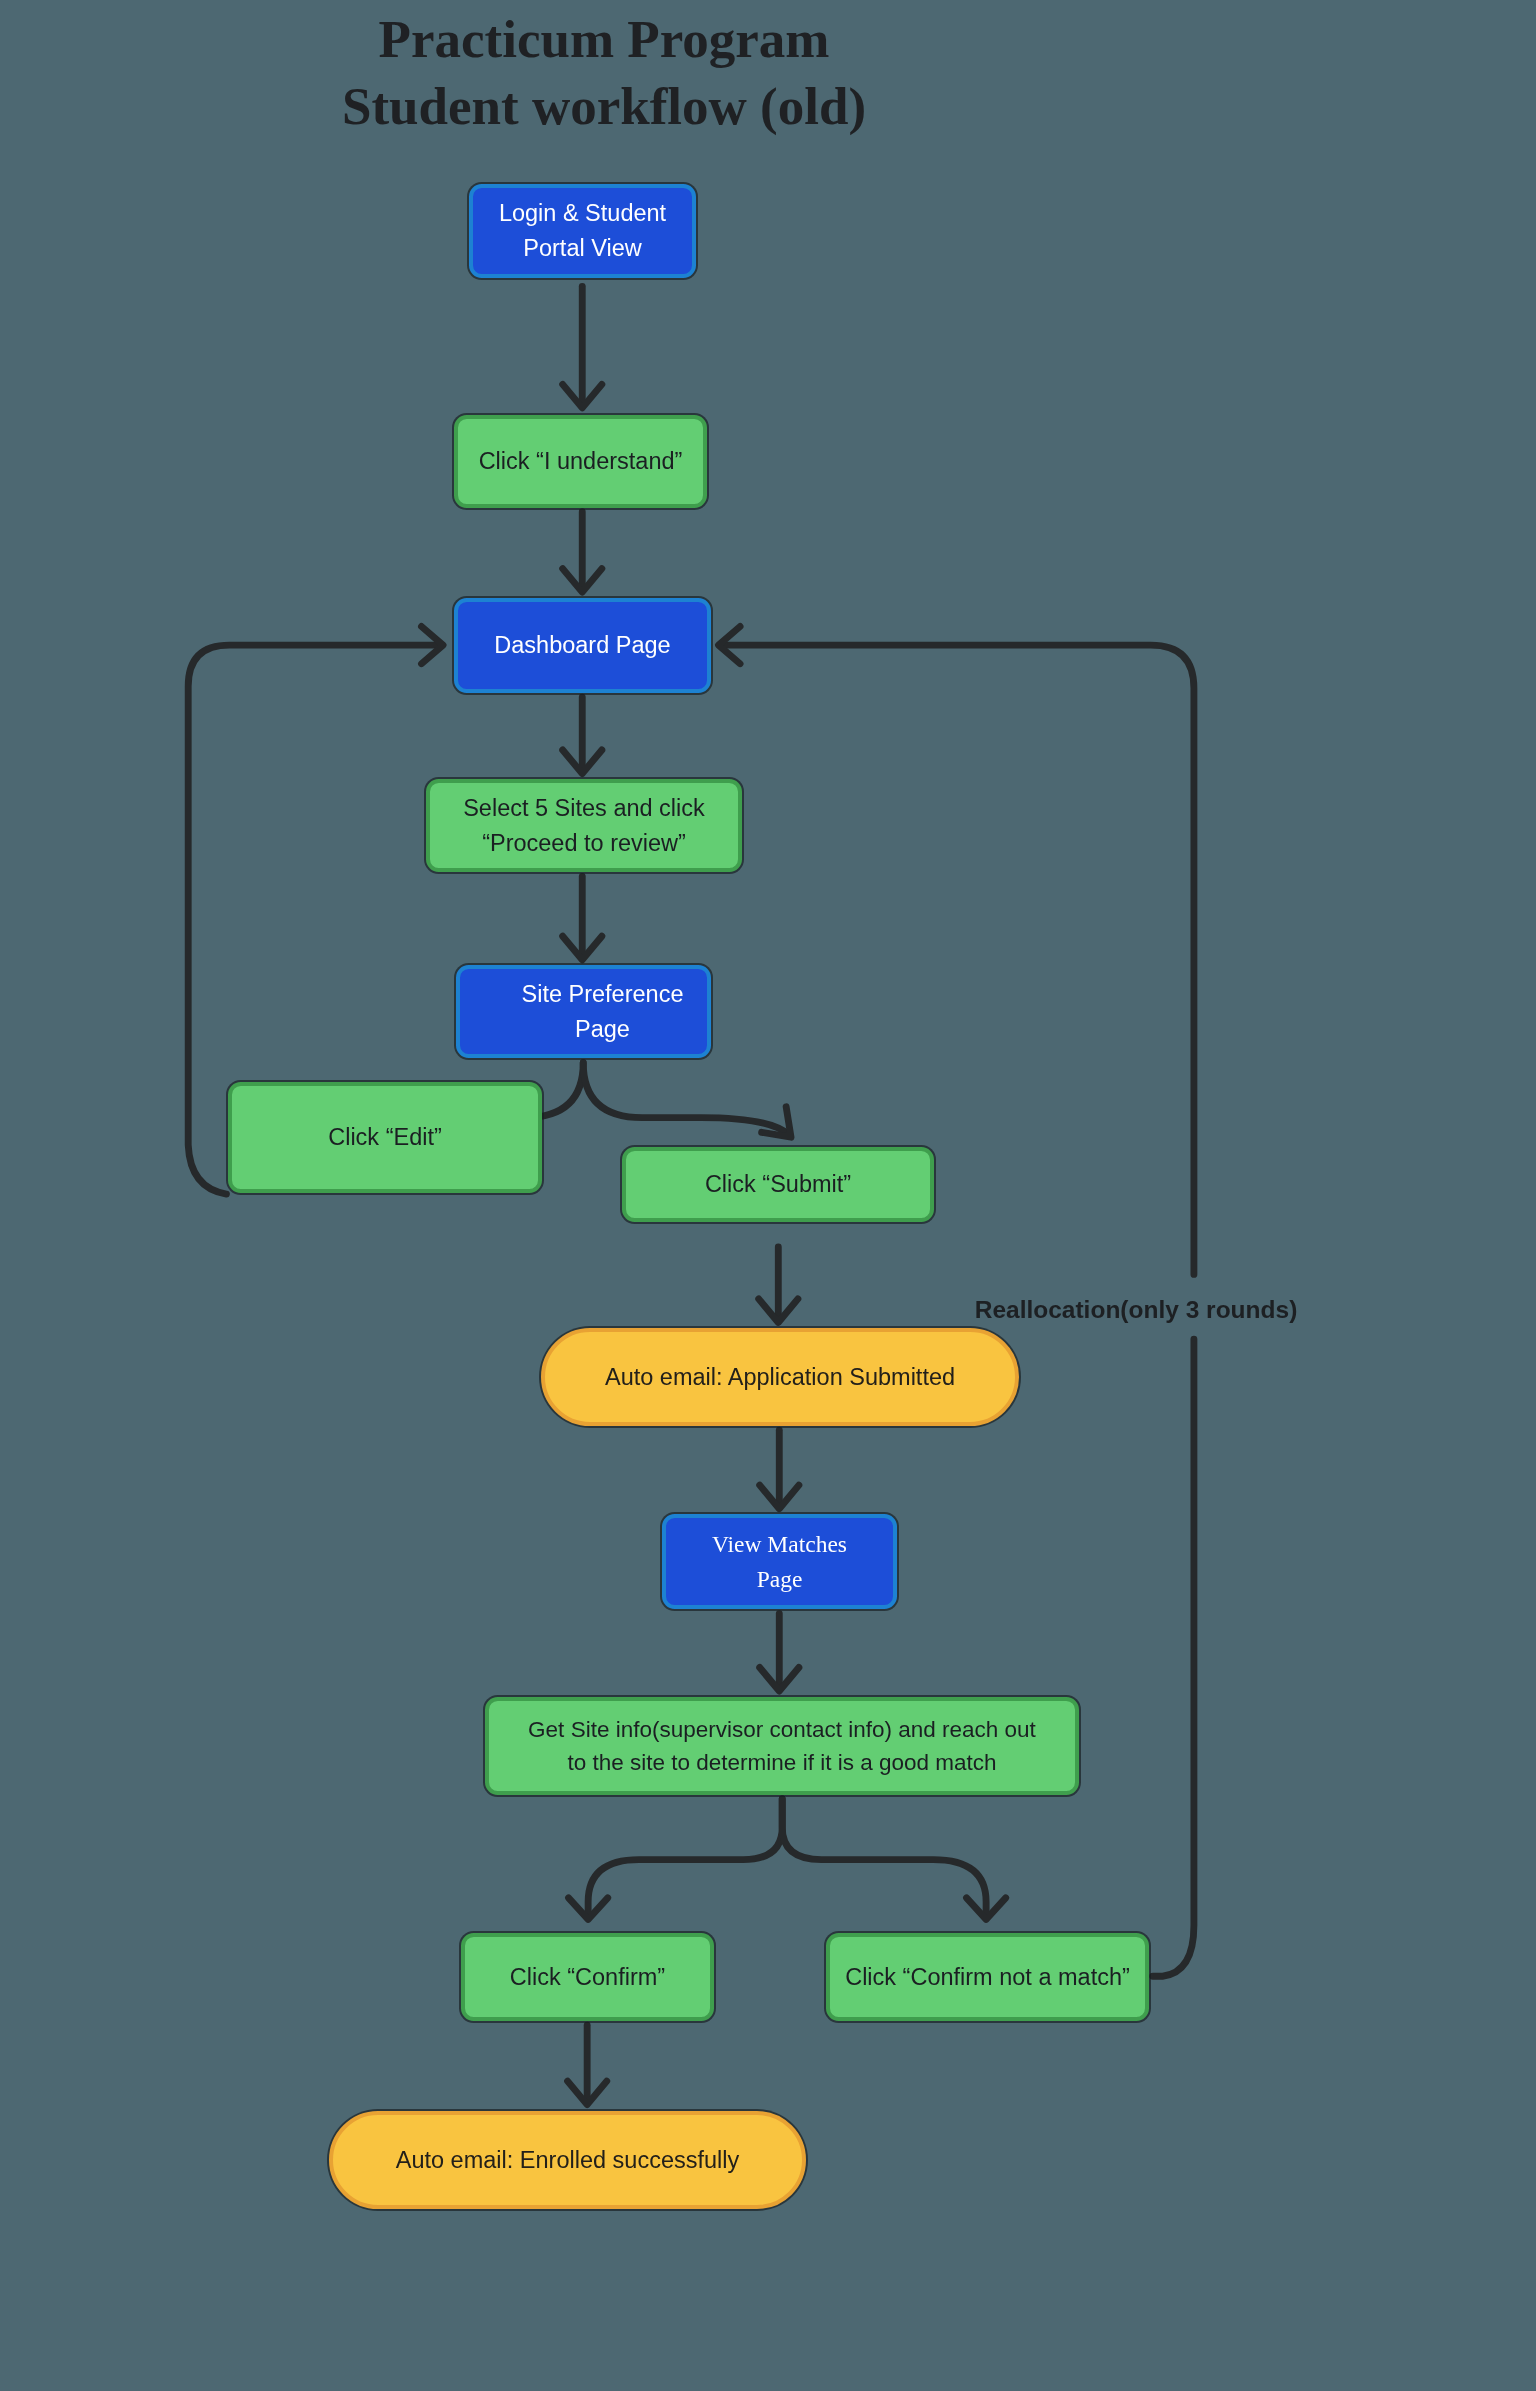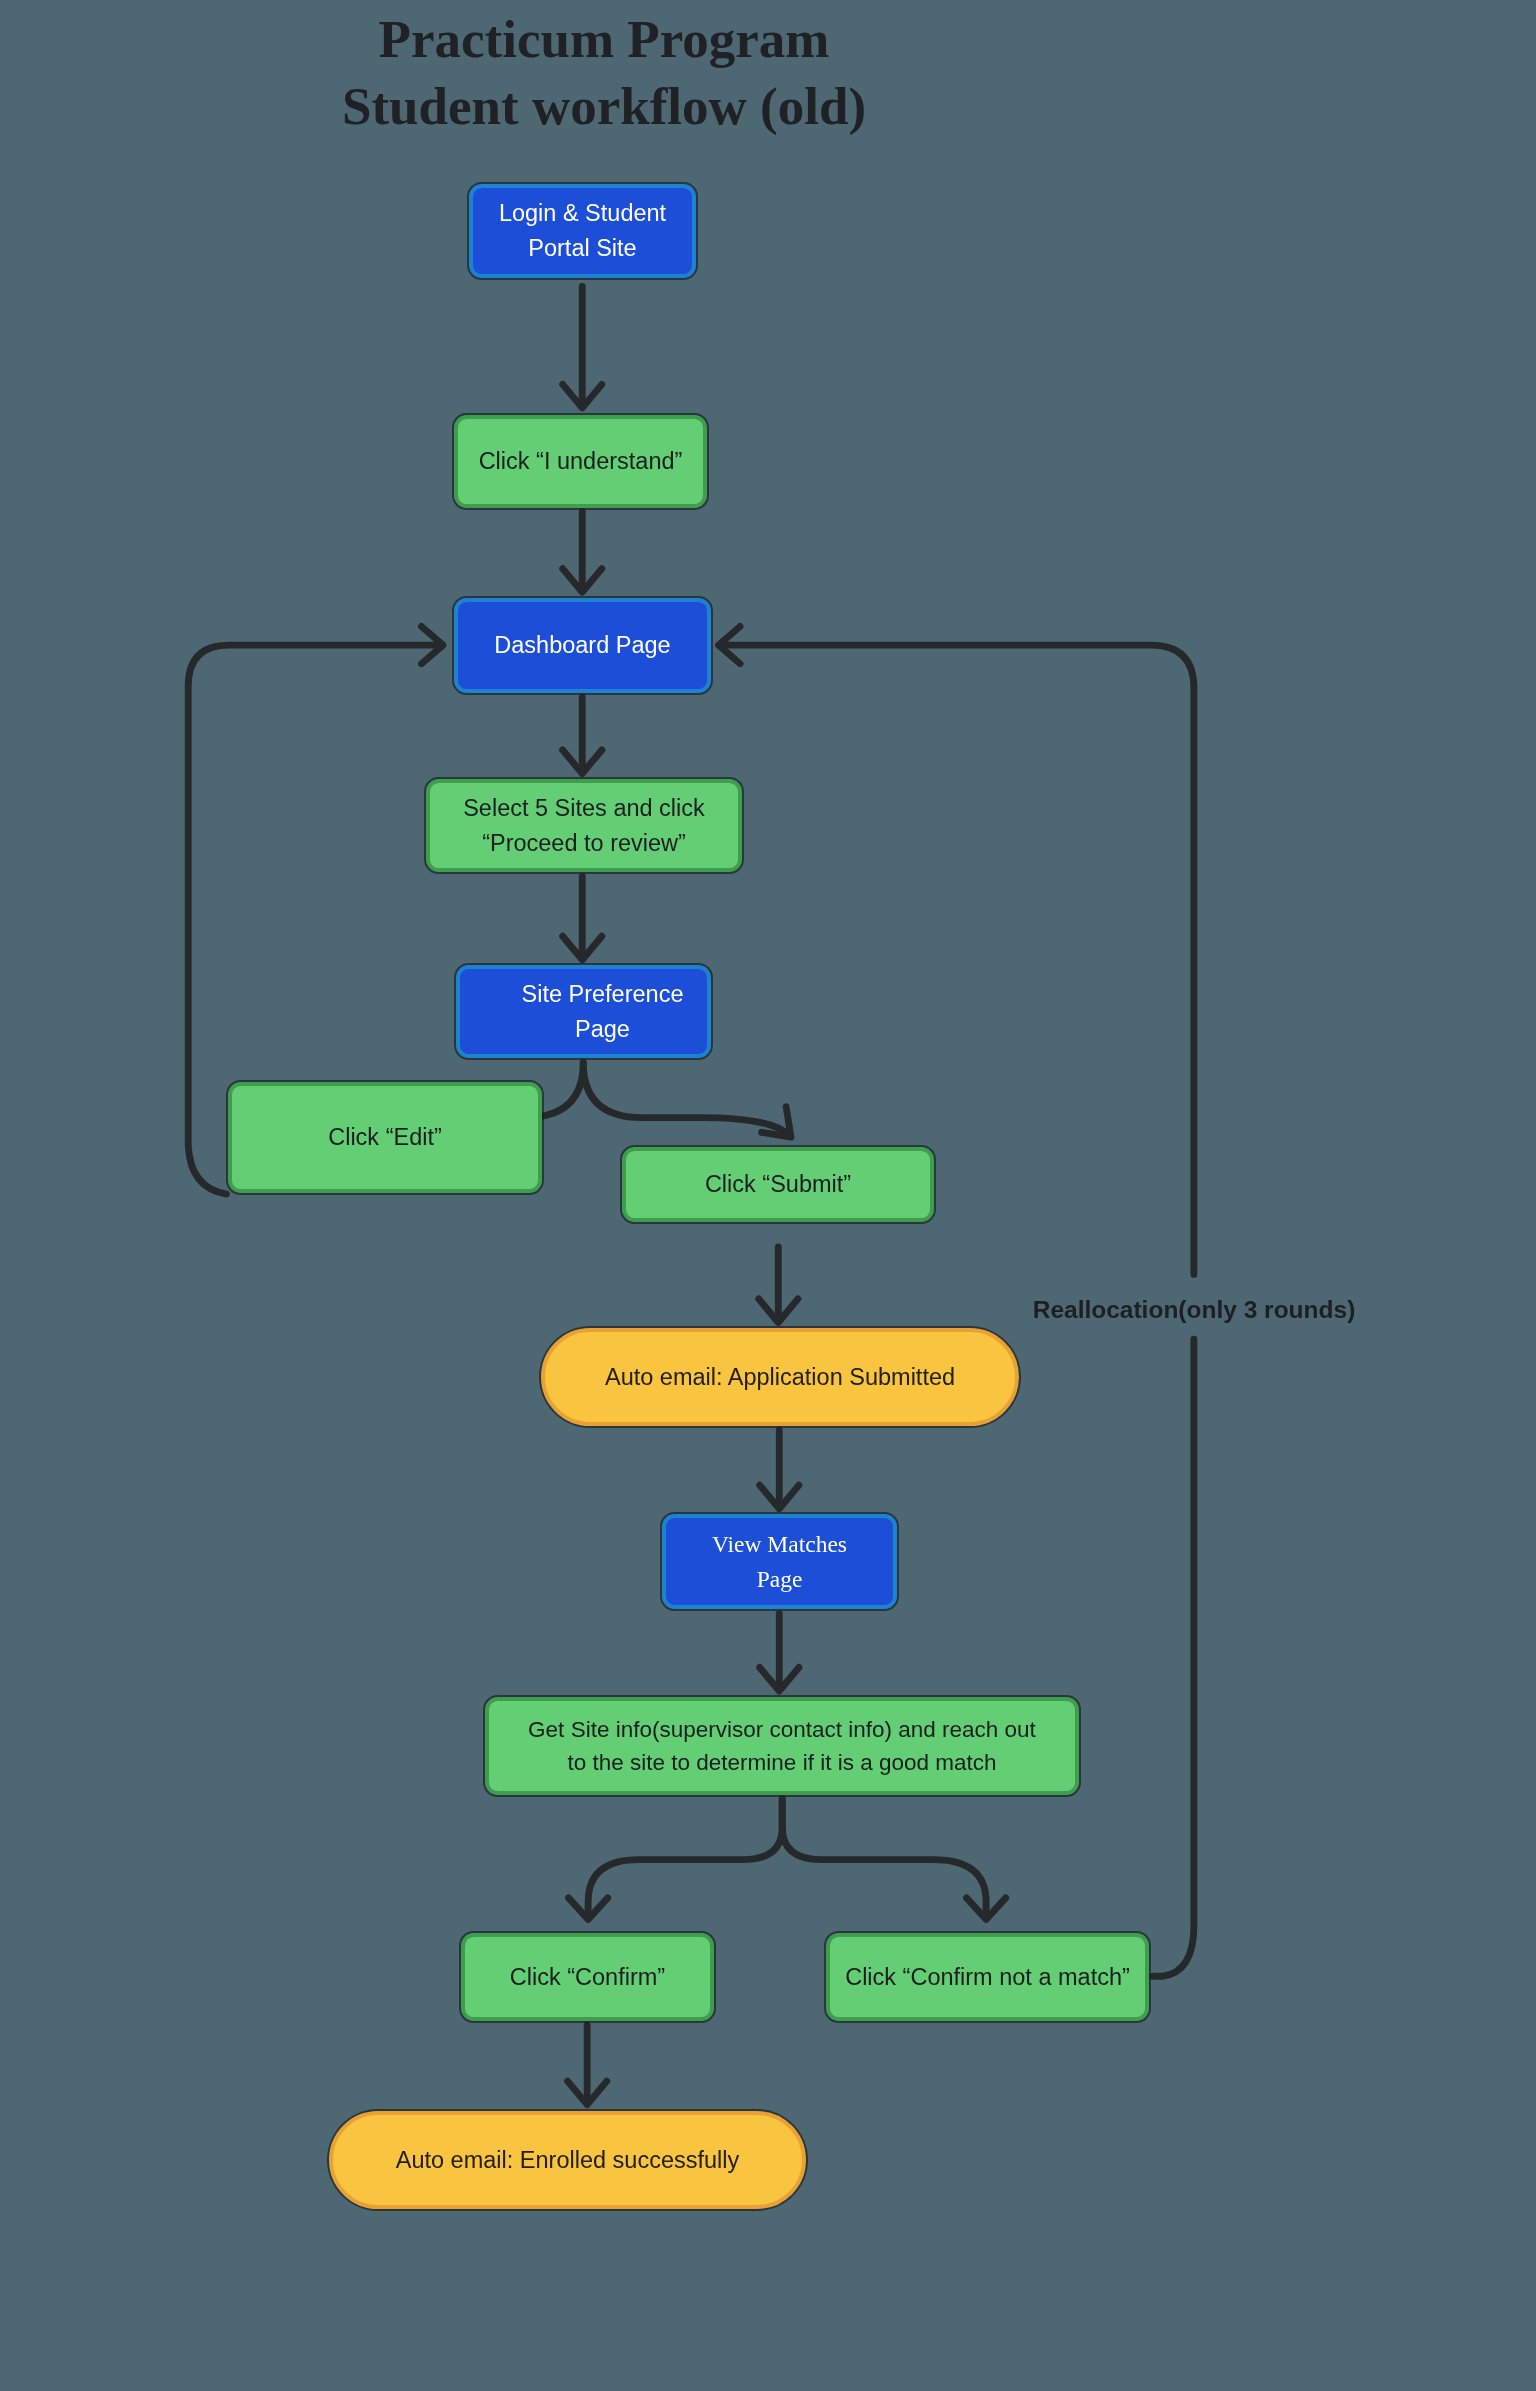--- a/index.html
+++ b/index.html
@@ -107,21 +107,21 @@
     </g>
   </svg>
 
   <div class="title">
     <div>Practicum Program</div>
     <div>Student workflow (old)</div>
   </div>
 
   <div class="node blue" style="left:469px;top:184px;width:227px;height:94px;">
     <span>Login &amp; Student</span>
-    <span>Portal Site</span>
+    <span>Portal View</span>
   </div>
 
   <div class="node green" style="left:454px;top:415px;width:253px;height:93px;">
     <span>Click “I understand”</span>
   </div>
 
   <div class="node blue" style="left:454px;top:598px;width:257px;height:95px;">
     <span>Dashboard Page</span>
   </div>
 
@@ -161,16 +161,16 @@
   </div>
 
   <div class="node green" style="left:826px;top:1933px;width:323px;height:88px;">
     <span>Click “Confirm not a match”</span>
   </div>
 
   <div class="node orange" style="left:329px;top:2111px;width:477px;height:98px;">
     <span>Auto email: Enrolled successfully</span>
   </div>
 
-  <div class="edge-label" style="left:1194px;top:1310px;text-align:center;">Reallocation(only 3 rounds)</div>
+  <div class="edge-label" style="left:1136px;top:1310px;text-align:center;">Reallocation(only 3 rounds)</div>
 
 </div>
 
 
 </body></html>

